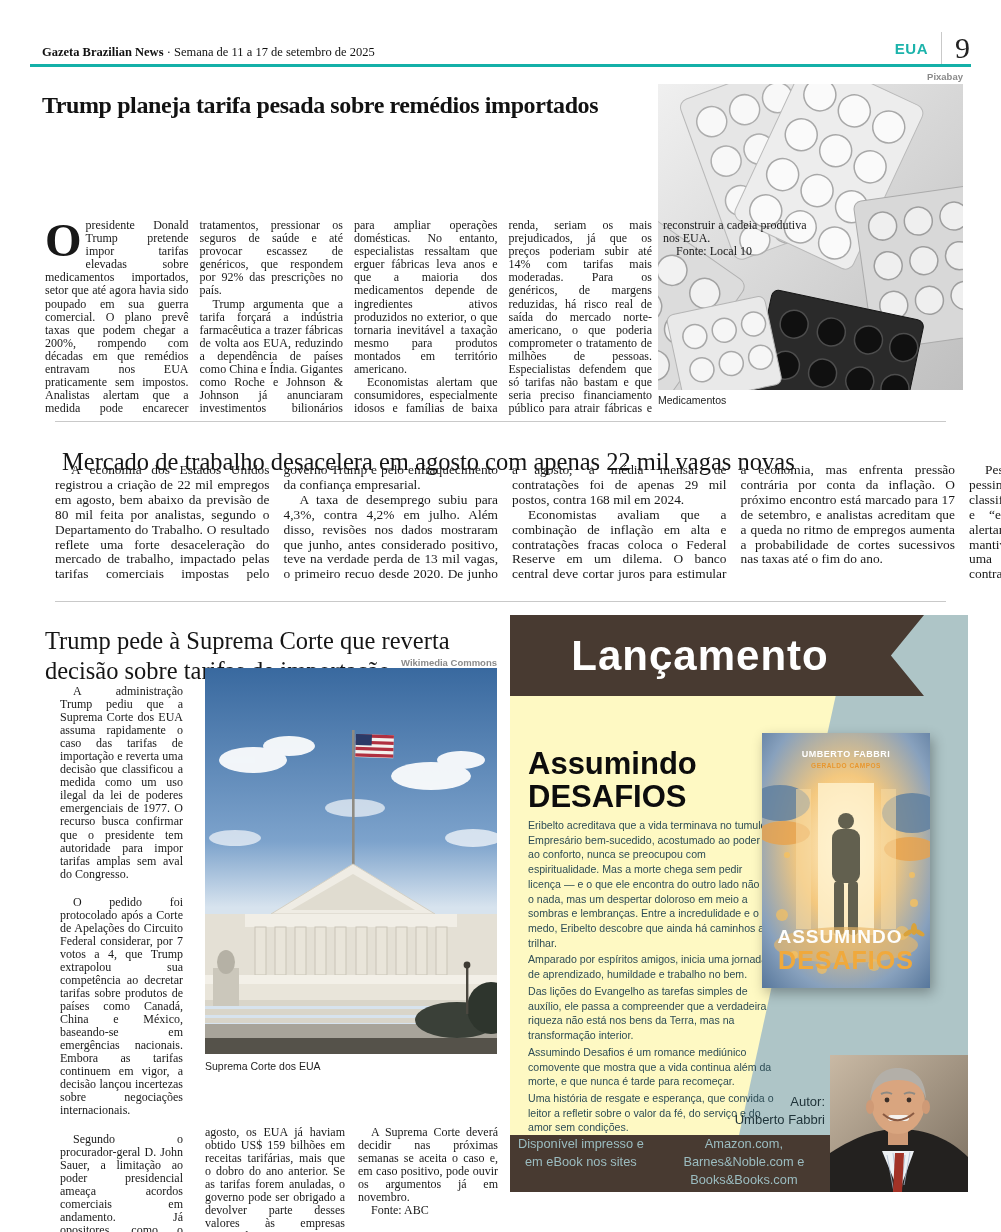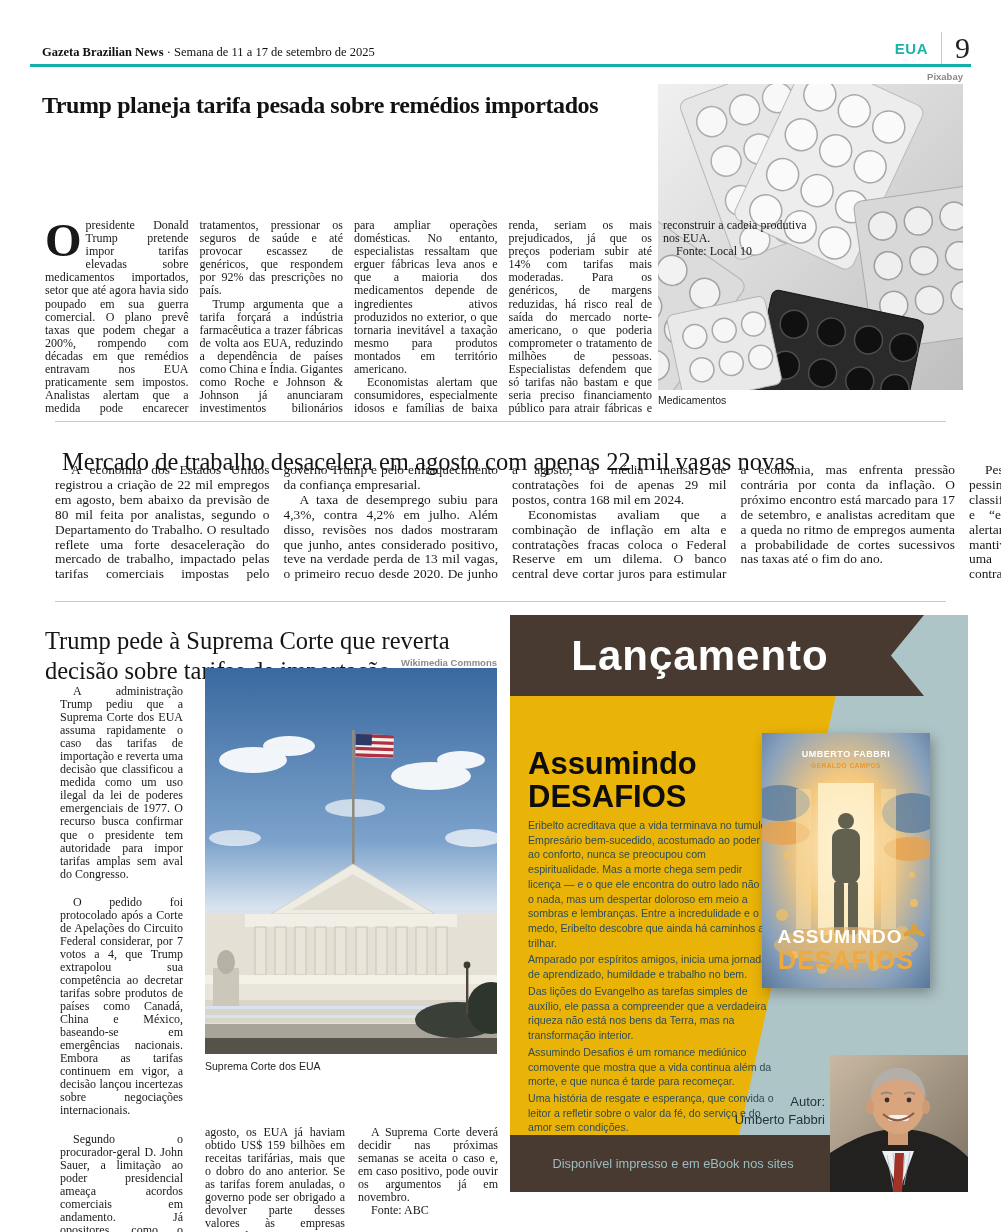--- a/index.html
+++ b/index.html
@@ -50,40 +50,40 @@
   .a3-col1 p{margin:15px;text-indent:13px;}
   .court-photo{position:absolute;left:205px;top:668px;width:292px;height:386px;}
   .caption-court{position:absolute;left:205px;top:1060px;}
   .a3-below{position:absolute;left:205px;top:1079px;width:293px;height:140px;
             column-count:2;column-gap:13px;column-fill:auto;
             font-size:12px;line-height:13.05px;text-align:justify;hyphens:auto;margin-top:47px;}
   .a3-below p{margin:0;text-indent:13px;}
   .a3-below p.cont{text-indent:0;}
 
   
-  .ad{position:absolute;left:510px;top:615px;width:458px;height:577px;background:#eab308;
+  .ad{position:absolute;left:510px;top:615px;width:458px;height:577px;background:#fef9c3;
       font-family:"Liberation Sans",sans-serif;overflow:hidden;}
   .ad-light{position:absolute;left:0;top:0;width:458px;height:520px;background:#aec5c7;
             clip-path:polygon(75% 0,100% 0,100% 100%,50% 100%);}
   .ad-banner{position:absolute;left:0;top:0;width:414px;height:81px;background:#483a31;
              clip-path:polygon(0 0,100% 0,92% 50%,100% 100%,0 100%);
              display:flex;align-items:center;justify-content:center;
              padding-right:34px;box-sizing:border-box;z-index:2;}
   .ad-banner span{color:#ffffff;font-size:42px;font-weight:bold;letter-spacing:1px;}
   .ad-title{position:absolute;left:18px;top:133px;font-size:31px;font-weight:bold;color:#0d0d0d;line-height:1.06;z-index:2;}
   .ad-body{position:absolute;left:18px;top:203px;width:248px;color:#2e4d56;
            font-size:10.6px;line-height:1.39;z-index:2;}
   .ad-body p{margin:0 0 2px 0;}
   .book{position:absolute;left:252px;top:118px;width:168px;height:255px;
         box-shadow:3px 5px 12px rgba(0,0,0,.3);z-index:2;}
   .autor{position:absolute;left:200px;top:478px;width:115px;text-align:right;
          font-size:13px;color:#20343a;line-height:1.35;z-index:3;}
   .portrait{position:absolute;left:320px;top:440px;width:138px;height:137px;z-index:4;}
   .ad-footer{position:absolute;left:0;top:520px;width:458px;height:57px;background:#483a31;
-             display:flex;flex-direction:column;justify-content:center;
+             display:flex;flex-direction:row;justify-content:center;
              padding-right:132px;box-sizing:border-box;z-index:2;}
   .ad-footer span{color:#9bbcc0;font-size:12.8px;text-align:center;line-height:1.4;}
 </style>
 </head>
 <body>
 
 <div class="page">
 
   <div class="masthead">
     <span>Gazeta Brazilian News</span>
@@ -405,16 +405,17 @@
         <circle cx="79" cy="45" r="2.4" fill="#3a2e28"></circle>
         <path d="M51,39 Q57,36 62,39" stroke="#8e8a83" stroke-width="2" fill="none"></path>
         <path d="M74,39 Q79,36 85,39" stroke="#8e8a83" stroke-width="2" fill="none"></path>
         <rect x="58" y="60" width="21" height="6" rx="3" fill="#f5f2ee"></rect>
         <path d="M53,59 Q68,72 84,58" stroke="#8a5a42" stroke-width="2" fill="none"></path>
       </svg>
     </div>
 
     <div class="ad-footer">
       <span>Disponível impresso e em eBook nos sites</span>
+      <span>Amazon.com, Barnes&amp;Noble.com e Books&amp;Books.com</span>
     </div>
   </div>
 
 </div>
 
 </body></html>

